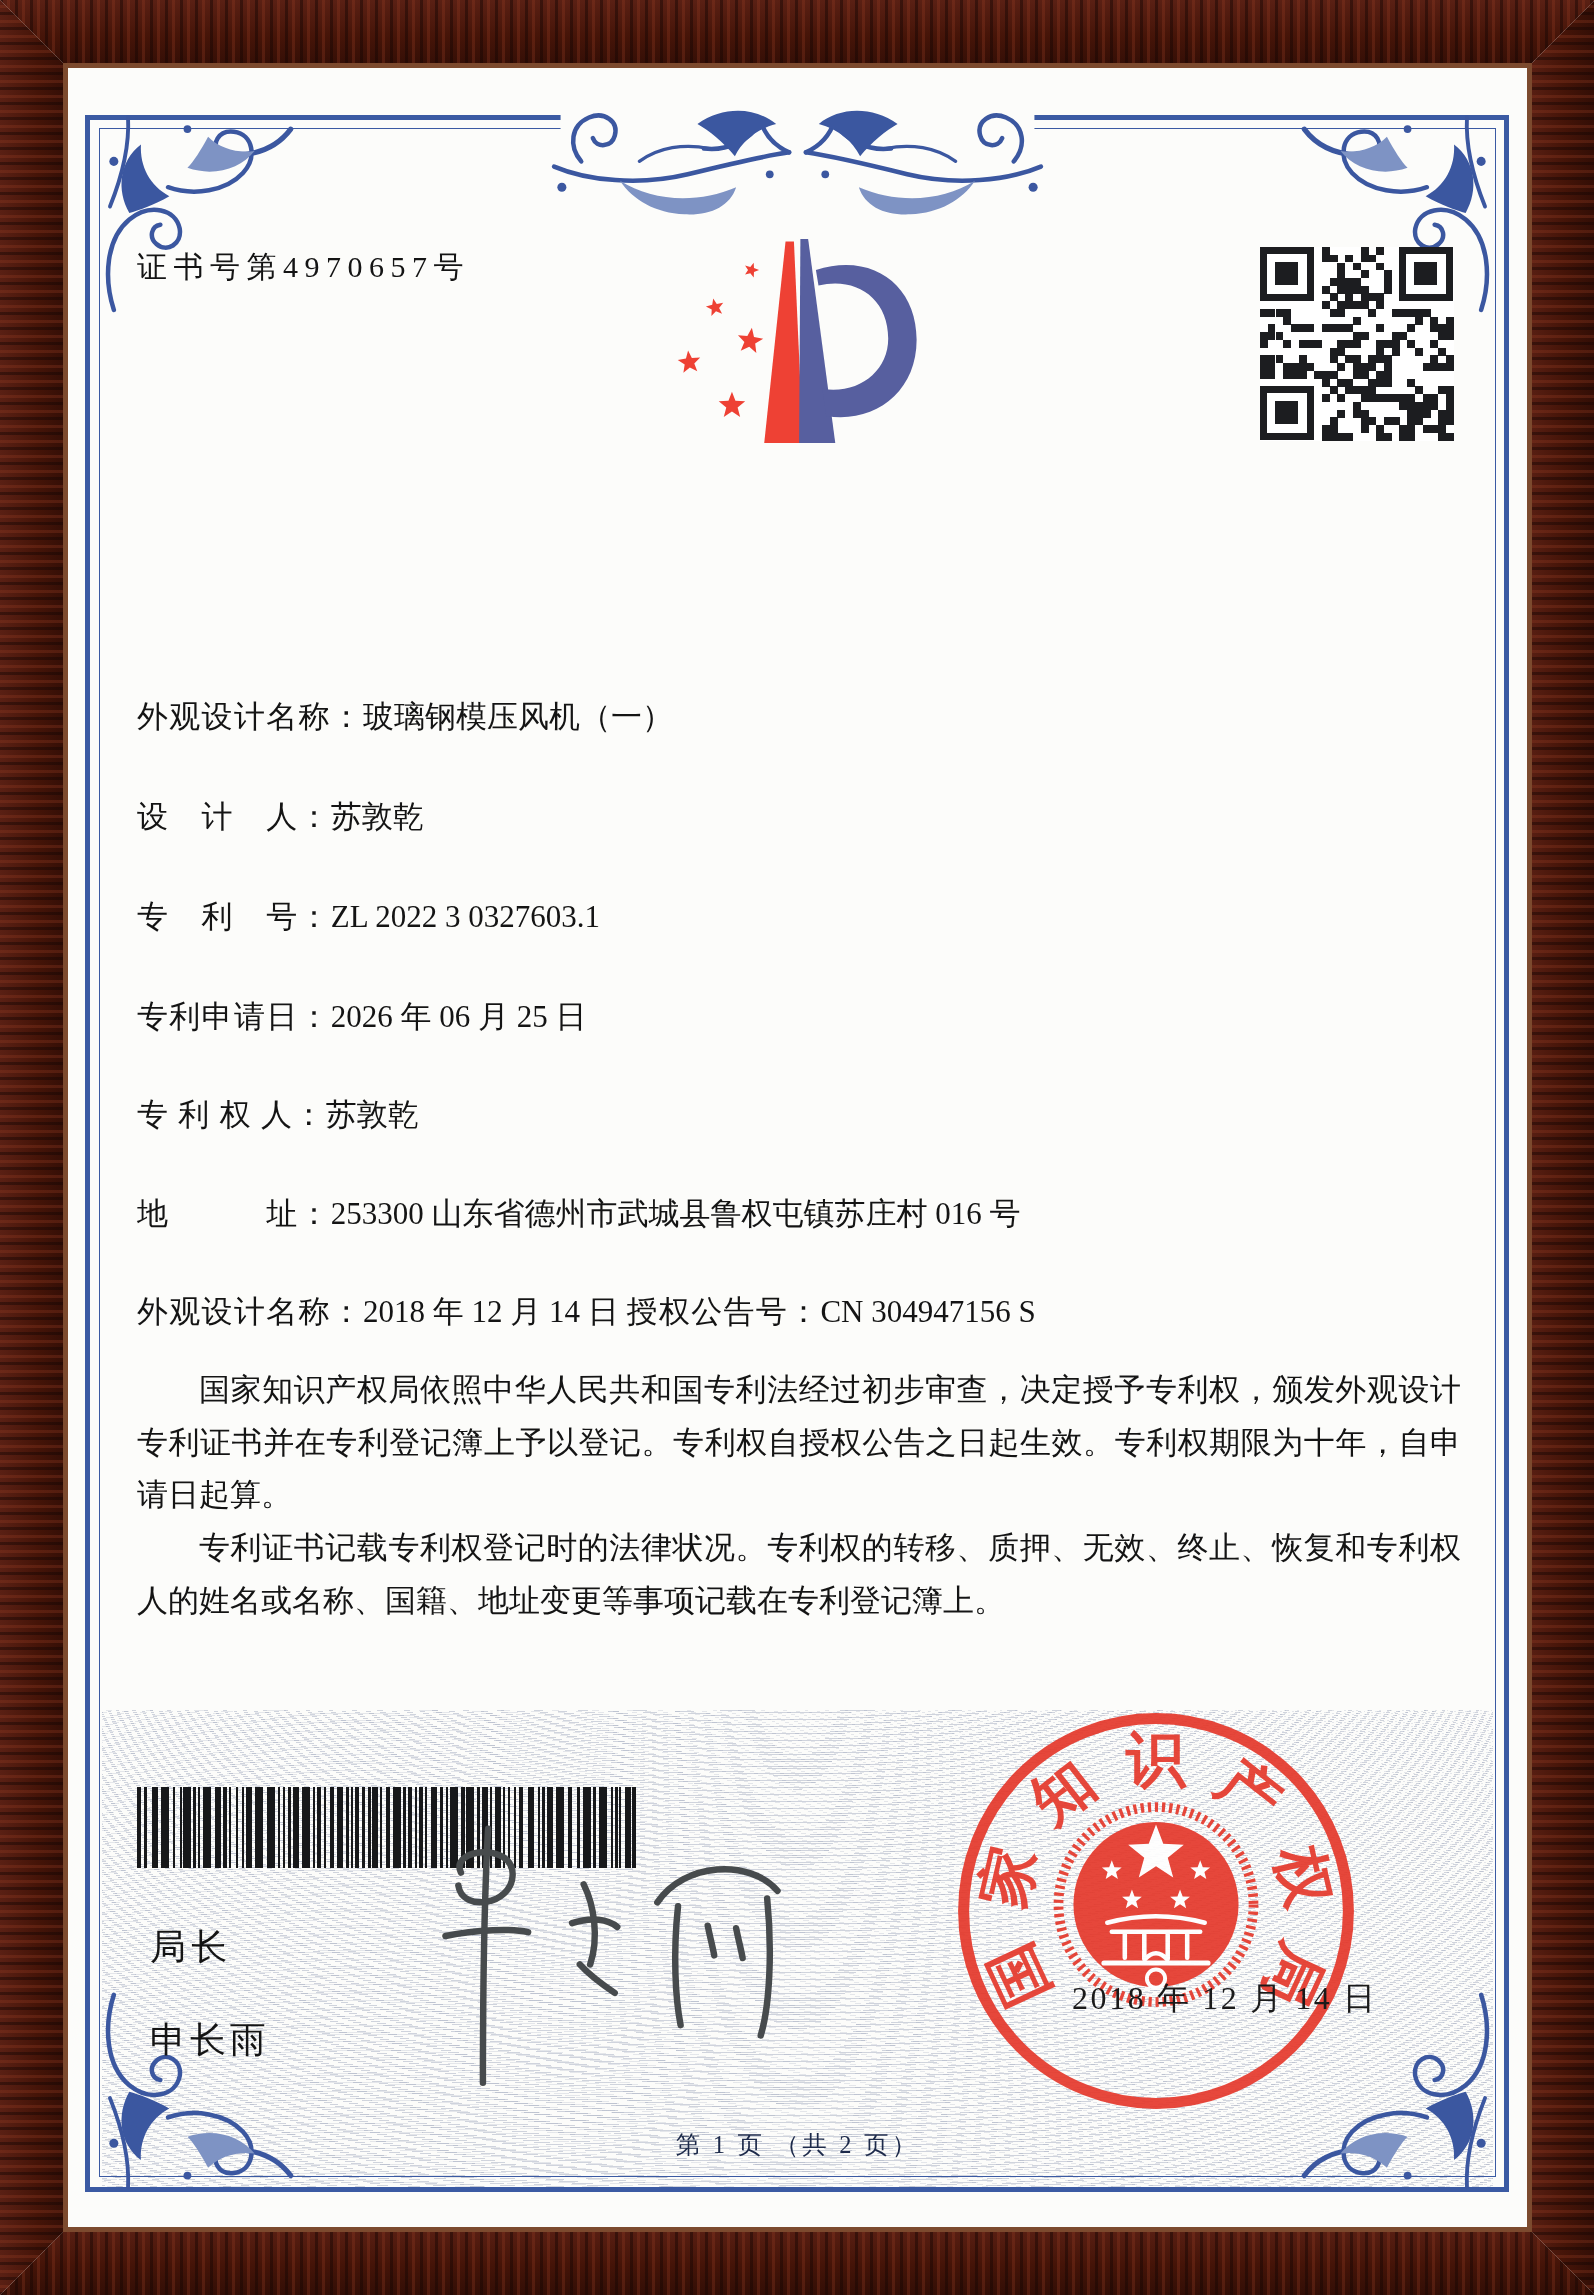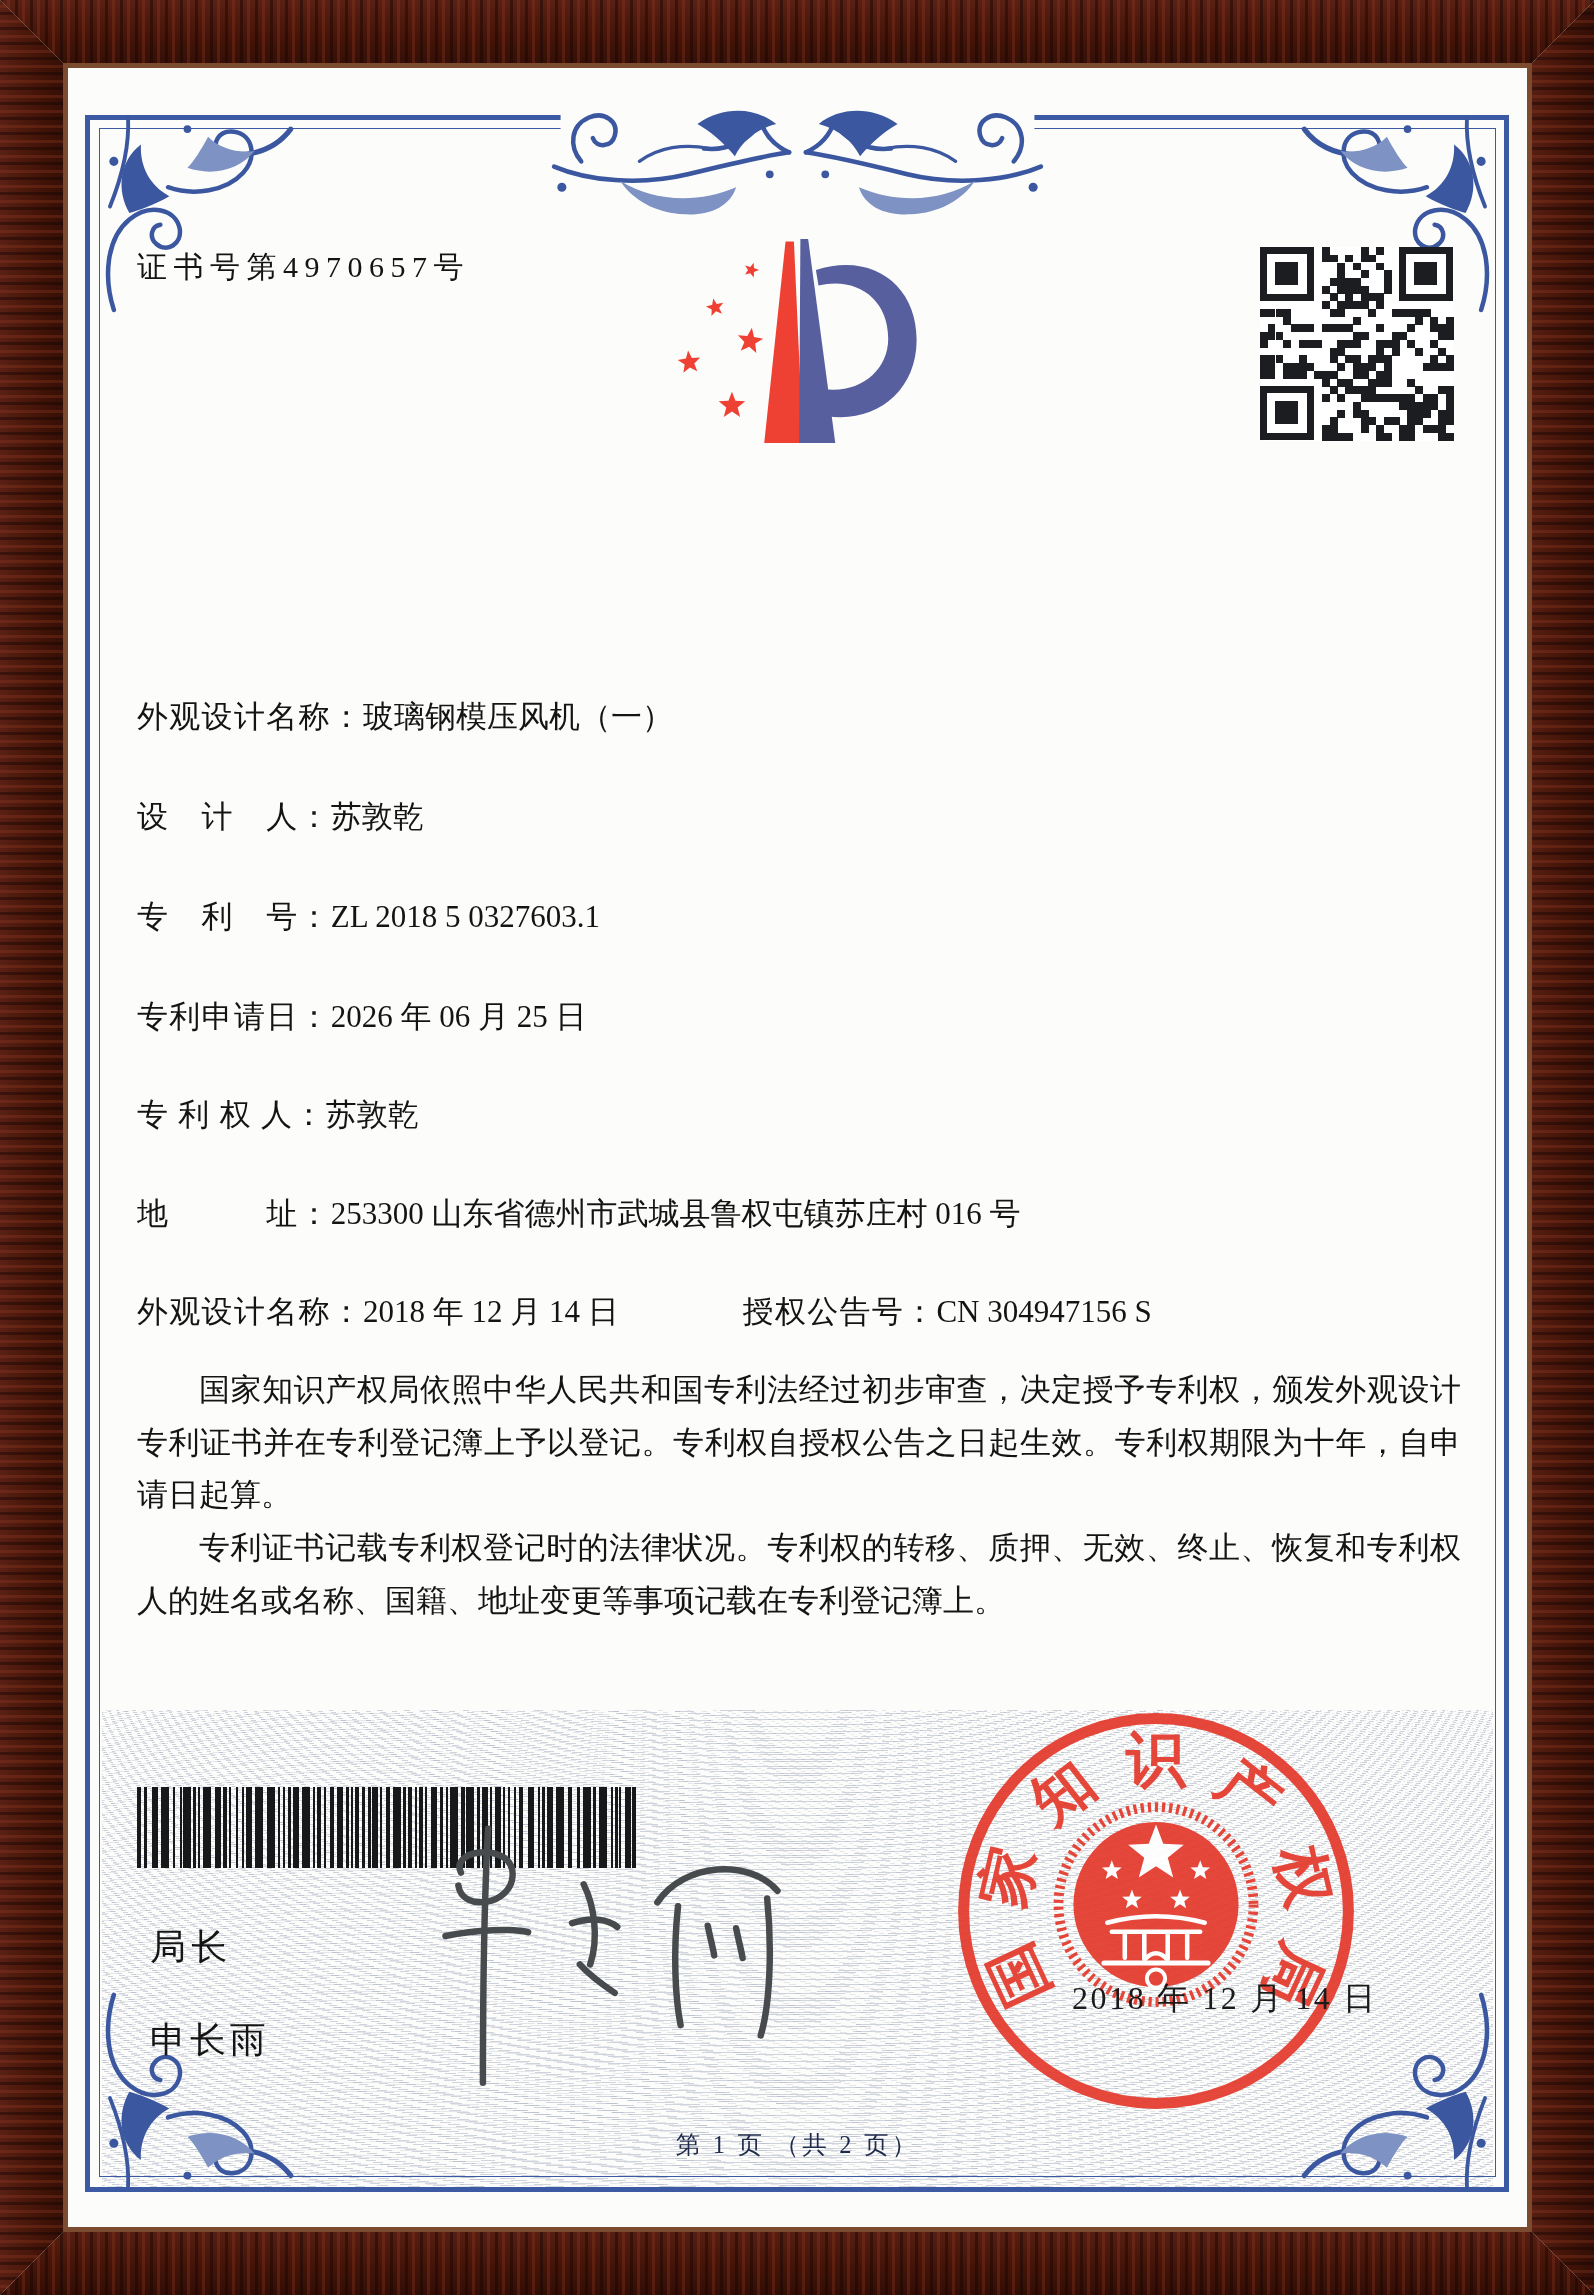--- a/index.html
+++ b/index.html
@@ -32,21 +32,21 @@
   .logo{position:absolute;left:653px;top:230px;z-index:5;}
   .qr{position:absolute;left:1260px;top:247px;width:194px;height:194px;background:#fff;z-index:5;}
   .finder{position:absolute;width:54px;height:54px;border:7.7px solid #1c1d20;box-sizing:border-box;}
   .finder i{display:block;width:23px;height:23px;margin:7.7px;background:#1c1d20;}
   #qr-modules i{position:absolute;width:7.7px;height:7.7px;background:#1c1d20;}
   .title{position:absolute;left:0;width:1595px;top:496px;text-align:center;z-index:5;
     font-family:"Liberation Sans","DejaVu Sans",sans-serif;font-weight:700;font-size:76px;
     letter-spacing:10.3px;color:#161616;text-shadow:2.6px 3.2px 1.3px rgba(90,90,90,.38);}
   .frow{position:absolute;left:137px;width:1330px;font-size:31px;white-space:nowrap;z-index:5;}
   .frow .lb{letter-spacing:1.3px;}
-  .frow .dbl{display:inline-block;margin-left:116px;}
+  .frow .dbl{display:inline-block;}
   .paras{position:absolute;left:137px;width:1324px;top:1364px;font-size:31px;line-height:1.70;
     text-align:justify;z-index:5;}
   .paras p{margin:0;text-indent:2em;}
   .barcode{position:absolute;left:137px;top:1787px;width:517px;height:81px;z-index:5;}
   .barcode i{position:absolute;top:0;height:100%;background:#17181a;}
   .director-t{position:absolute;left:150px;top:1923px;font-size:36px;letter-spacing:5.2px;z-index:5;
     font-family:"Liberation Sans","DejaVu Sans",sans-serif;}
   .director-n{position:absolute;left:150px;top:2016px;font-size:36px;letter-spacing:3.9px;z-index:5;
     font-family:"Liberation Sans","DejaVu Sans",sans-serif;}
   .sig{position:absolute;left:386px;top:1808px;z-index:5;}
@@ -341,21 +341,21 @@
   </div>
 
 
   <div class="frow" style="top:796px;">
     <span class="lb">设　计　人：</span><span>苏敦乾</span>
   </div>
   <div class="frow" style="top:696px;">
     <span class="lb">外观设计名称：</span><span>玻璃钢模压风机（一）</span>
   </div>
   <div class="frow" style="top:896px;">
-    <span class="lb">专　利　号：</span><span>ZL 2018 5 0327603.1</span>
+    <span class="lb">专　利　号：</span><span>ZL 2022 3 0327603.1</span>
   </div>
   <div class="frow" style="top:996px;">
     <span class="lb">专利申请日：</span><span>2026 年 06 月 25 日</span>
   </div>
   <div class="frow" style="top:1094px;">
     <span class="lb">专 利 权 人：</span><span>苏敦乾</span>
   </div>
   <div class="frow" style="top:1193px;">
     <span class="lb">地　　　址：</span><span>253300 山东省德州市武城县鲁权屯镇苏庄村 016 号</span>
   </div>

